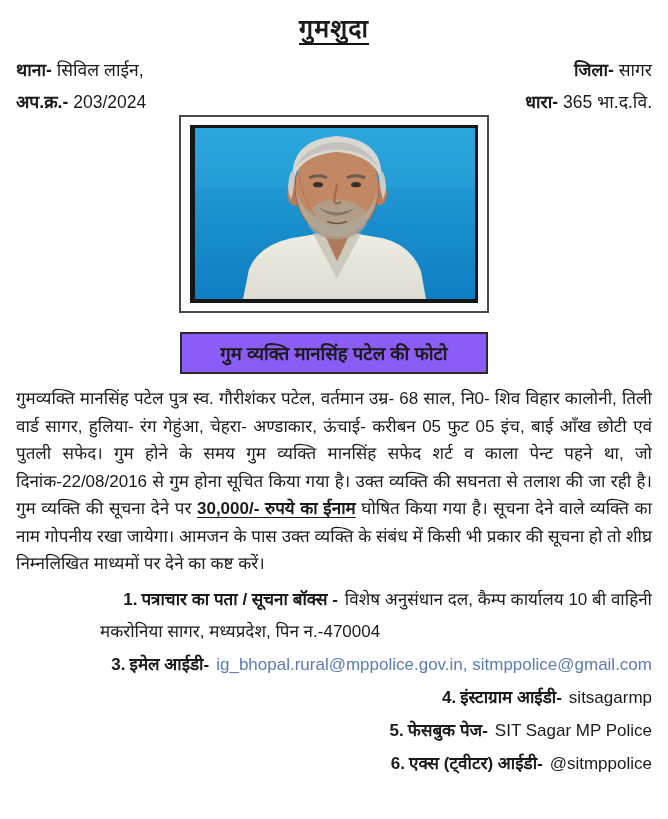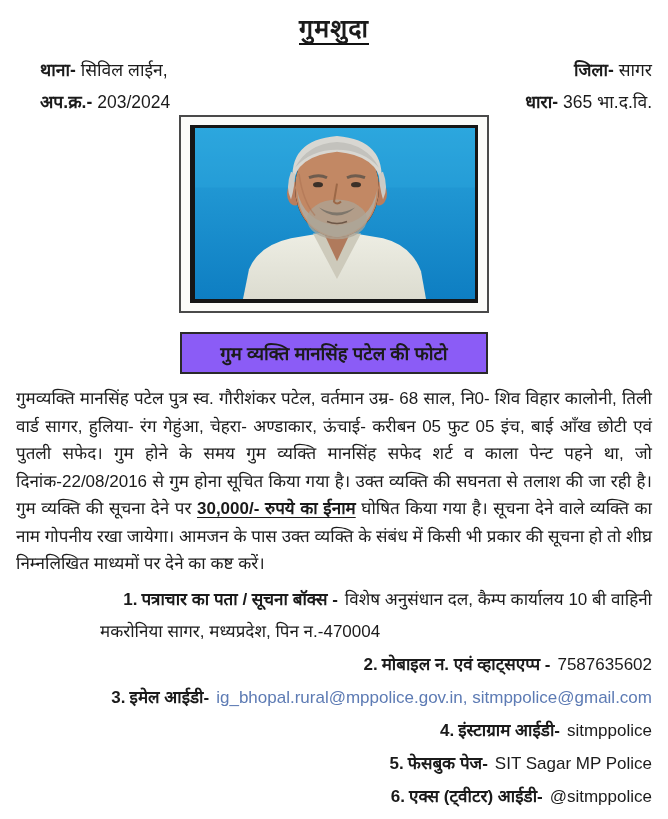--- a/index.html
+++ b/index.html
@@ -24,21 +24,20 @@
     letter-spacing: 1px;
     border-bottom: 2.5px solid #111;
     padding-bottom: 1px;
   }
 
   
   .header-row {
     display: flex;
     justify-content: space-between;
     margin-top: 12px;
-    margin-left: 24px;
   }
   .header-col { display: flex; flex-direction: column; gap: 8px; }
   .header-col.right { text-align: right; }
   .header-line { font-size: 17.5px; }
   .lbl { font-weight: bold; }
 
   
   .photo-frame {
     width: 310px;
     height: 198px;
@@ -192,30 +191,27 @@
 
   <p class="body-text"><span>गुमव्यक्ति मानसिंह पटेल पुत्र स्व. गौरीशंकर पटेल, वर्तमान उम्र- 68 साल, नि0- शिव विहार कालोनी, तिली वार्ड सागर, हुलिया- रंग गेहुंआ, चेहरा- अण्डाकार, ऊंचाई- करीबन 05 फुट 05 इंच, बाई आँख छोटी एवं पुतली सफेद। गुम होने के समय गुम व्यक्ति मानसिंह सफेद शर्ट व काला पेन्ट पहने था, जो दिनांक-22/08/2016 से गुम होना सूचित किया गया है। उक्त व्यक्ति की सघनता से तलाश की जा रही है। गुम व्यक्ति की सूचना देने पर </span><span class="reward">30,000/- रुपये का ईनाम</span><span> घोषित किया गया है।  सूचना देने वाले व्यक्ति का नाम गोपनीय रखा जायेगा। आमजन के पास उक्त व्यक्ति के संबंध में किसी भी प्रकार की सूचना हो तो शीघ्र निम्नलिखित माध्यमों पर देने का कष्ट करें।</span></p>
 
   <div class="contacts">
 
     <div class="contact-row">
       <span class="c-num">1.</span><span class="c-label">पत्राचार का पता / सूचना बॉक्स -</span><span class="c-value">विशेष अनुसंधान दल, कैम्प कार्यालय 10 बी वाहिनी</span>
     </div>
     <div class="c-line2">मकरोनिया सागर, मध्यप्रदेश, पिन न.-470004</div>
 
-    <div class="contact-row">
-      <span class="c-num">2.</span><span class="c-label">मोबाइल न. एवं व्हाट्सएप्प -</span><span class="c-value">7587635602</span>
-    </div>
 
     <div class="contact-row">
       <span class="c-num">3.</span><span class="c-label">इमेल आईडी-</span><span class="c-value link-blue">ig_bhopal.rural@mppolice.gov.in,  sitmppolice@gmail.com</span>
     </div>
 
     <div class="contact-row">
-      <span class="c-num">4.</span><span class="c-label">इंस्टाग्राम आईडी-</span><span class="c-value">sitmppolice</span>
+      <span class="c-num">4.</span><span class="c-label">इंस्टाग्राम आईडी-</span><span class="c-value">sitsagarmp</span>
     </div>
 
     <div class="contact-row">
       <span class="c-num">5.</span><span class="c-label">फेसबुक पेज-</span><span class="c-value">SIT Sagar MP Police</span>
     </div>
 
     <div class="contact-row">
       <span class="c-num">6.</span><span class="c-label">एक्स (ट्वीटर) आईडी-</span><span class="c-value">@sitmppolice</span>
     </div>
 

